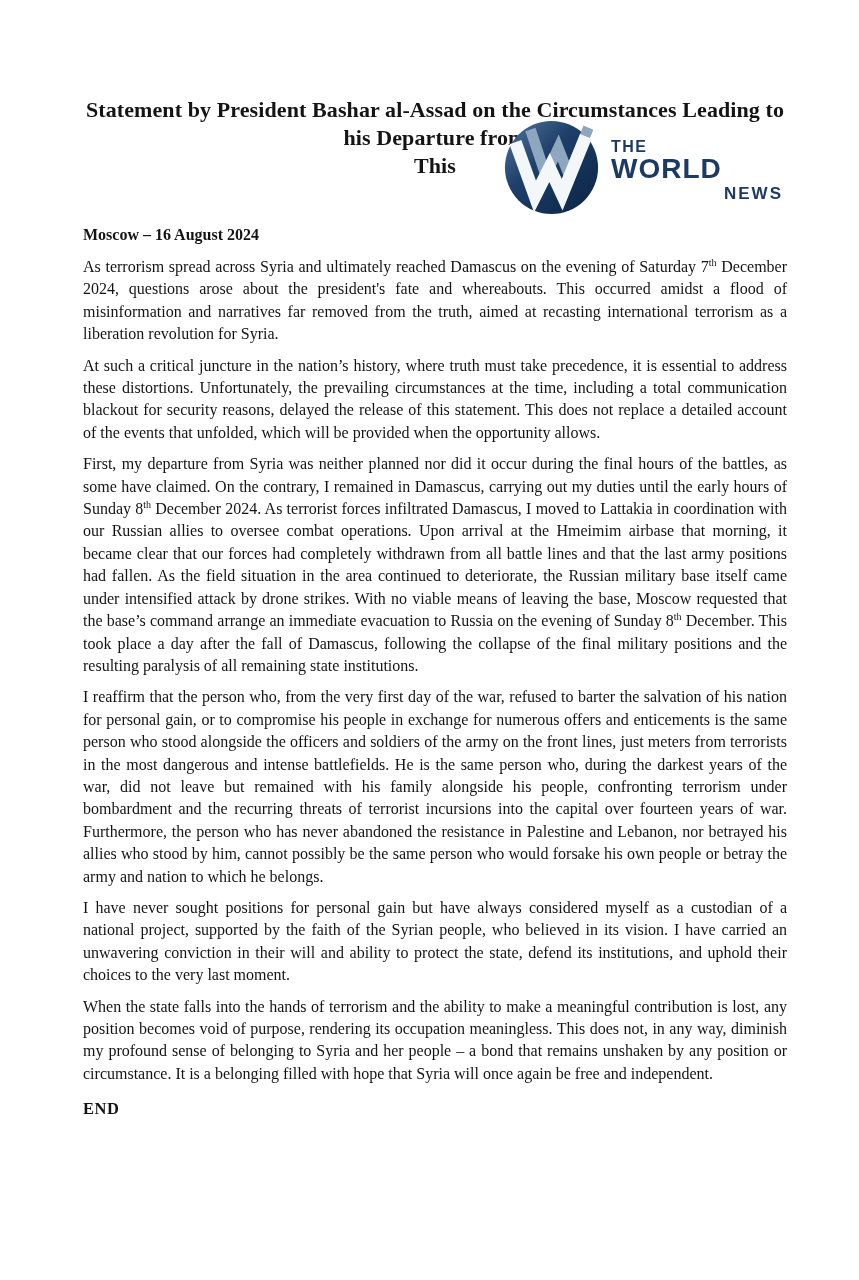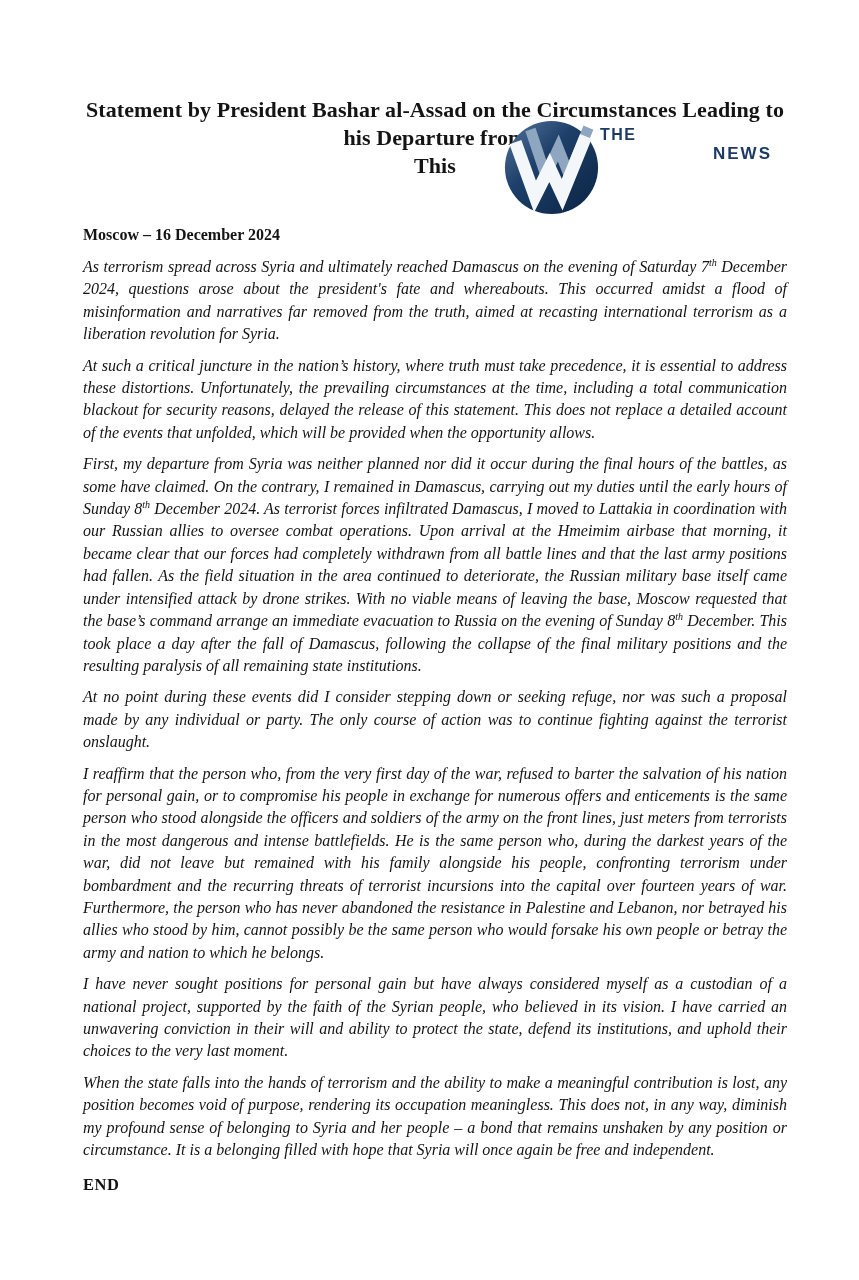--- a/index.html
+++ b/index.html
@@ -31,39 +31,39 @@
     font-size: 16px;
     font-weight: bold;
     line-height: 22px;
   }
   .paras { margin-top: 10px; }
   .para {
     font-size: 16px;
     line-height: 22.4px;
     text-align: justify;
     margin-bottom: 9px;
-    font-style: italic;
   }
   .para sup {
     font-size: 10px;
     line-height: 0;
   }
   .end-marker {
     margin-top: 14px;
     font-size: 16.5px;
     font-weight: bold;
     letter-spacing: 0.5px;
   }
   
   .logo {
     position: absolute;
     top: 119px;
     left: 503px;
     display: flex;
-    align-items: flex-start;
+    align-items: center;
+    gap: 11px;
   }
   .logo-globe { display: block; }
   .logo-text {
     color: var(--navy);
     font-family: "Liberation Sans", sans-serif;
     font-weight: bold;
     padding-top: 7px;
     width: 172px;
   }
   .lt-the   { font-size: 16px; line-height: 17px; letter-spacing: 1.5px; }
@@ -83,37 +83,37 @@
           <stop offset="0.4" stop-color="#1d3f69"></stop>
           <stop offset="1" stop-color="#0a2342"></stop>
         </linearGradient>
       </defs>
       <circle cx="50" cy="50" r="48" fill="url(#globeGrad)"></circle>
       <path d="M30 16 L44 58 L57 30 L68 58 L86 14" stroke="#8fa6c0" stroke-width="11" fill="none" stroke-linecap="square"></path>
       <path d="M15 30 L33 80 L48 50 L61 78 L83 24" stroke="#f4f7fa" stroke-width="13" fill="none" stroke-linecap="square"></path>
     </svg>
     <div class="logo-text">
       <div class="lt-the">THE</div>
+      <div class="lt-big">WORLD</div>
       <div class="lt-news">NEWS</div>
     </div>
   </div>
 
   <div class="content">
     <h1 class="doc-title">
       <div>Statement by President Bashar al-Assad on the Circumstances Leading to his Departure from</div>
       <div>This</div>
     </h1>
 
-    <div class="dateline">Moscow – 16 December 2024</div>
+    <div class="dateline">Moscow – 16 August 2024</div>
 
     <div class="paras">
         <p class="para"><span>As terrorism spread across Syria and ultimately reached Damascus on the evening of Saturday 7</span><sup>th</sup><span> December 2024, questions arose about the president's fate and whereabouts.  This occurred amidst a flood of misinformation and narratives far removed from the truth, aimed at recasting international terrorism as a liberation revolution for Syria.</span></p>
         <p class="para"><span>At such a critical juncture in the nation’s history, where truth must take precedence, it is essential to address these distortions.  Unfortunately, the prevailing circumstances at the time, including a total communication blackout for security reasons, delayed the release of this statement.  This does not replace a detailed account of the events that unfolded, which will be provided when the opportunity allows.</span></p>
         <p class="para"><span>First, my departure from Syria was neither planned nor did it occur during the final hours of the battles, as some have claimed.  On the contrary, I remained in Damascus, carrying out my duties until the early hours of Sunday 8</span><sup>th</sup><span> December 2024.  As terrorist forces infiltrated Damascus, I moved to Lattakia in coordination with our Russian allies to oversee combat operations.  Upon arrival at the Hmeimim airbase that morning, it became clear that our forces had completely withdrawn from all battle lines and that the last army positions had fallen.  As the field situation in the area continued to deteriorate, the Russian military base itself came under intensified attack by drone strikes.  With no viable means of leaving the base, Moscow requested that the base’s command arrange an immediate evacuation to Russia on the evening of Sunday 8</span><sup>th</sup><span> December.  This took place a day after the fall of Damascus, following the collapse of the final military positions and the resulting paralysis of all remaining state institutions.</span></p>
-        <p class="para"><span>At no point during these events did I consider stepping down or seeking refuge, nor was such a proposal made by any individual or party.  The only course of action was to continue fighting against the terrorist onslaught.</span></p>
         <p class="para"><span>I reaffirm that the person who, from the very first day of the war, refused to barter the salvation of his nation for personal gain, or to compromise his people in exchange for numerous offers and enticements is the same person who stood alongside the officers and soldiers of the army on the front lines, just meters from terrorists in the most dangerous and intense battlefields.  He is the same person who, during the darkest years of the war, did not leave but remained with his family alongside his people, confronting terrorism under bombardment and the recurring threats of terrorist incursions into the capital over fourteen years of war.  Furthermore, the person who has never abandoned the resistance in Palestine and Lebanon, nor betrayed his allies who stood by him, cannot possibly be the same person who would forsake his own people or betray the army and nation to which he belongs.</span></p>
         <p class="para"><span>I have never sought positions for personal gain but have always considered myself as a custodian of a national project, supported by the faith of the Syrian people, who believed in its vision. I have carried an unwavering conviction in their will and ability to protect the state, defend its institutions, and uphold their choices to the very last moment.</span></p>
         <p class="para"><span>When the state falls into the hands of terrorism and the ability to make a meaningful contribution is lost, any position becomes void of purpose, rendering its occupation meaningless.  This does not, in any way, diminish my profound sense of belonging to Syria and her people – a bond that remains unshaken by any position or circumstance.  It is a belonging filled with hope that Syria will once again be free and independent.</span></p>
       </div>
 
     <div class="end-marker">END</div>
   </div>
 
 </div>
 

